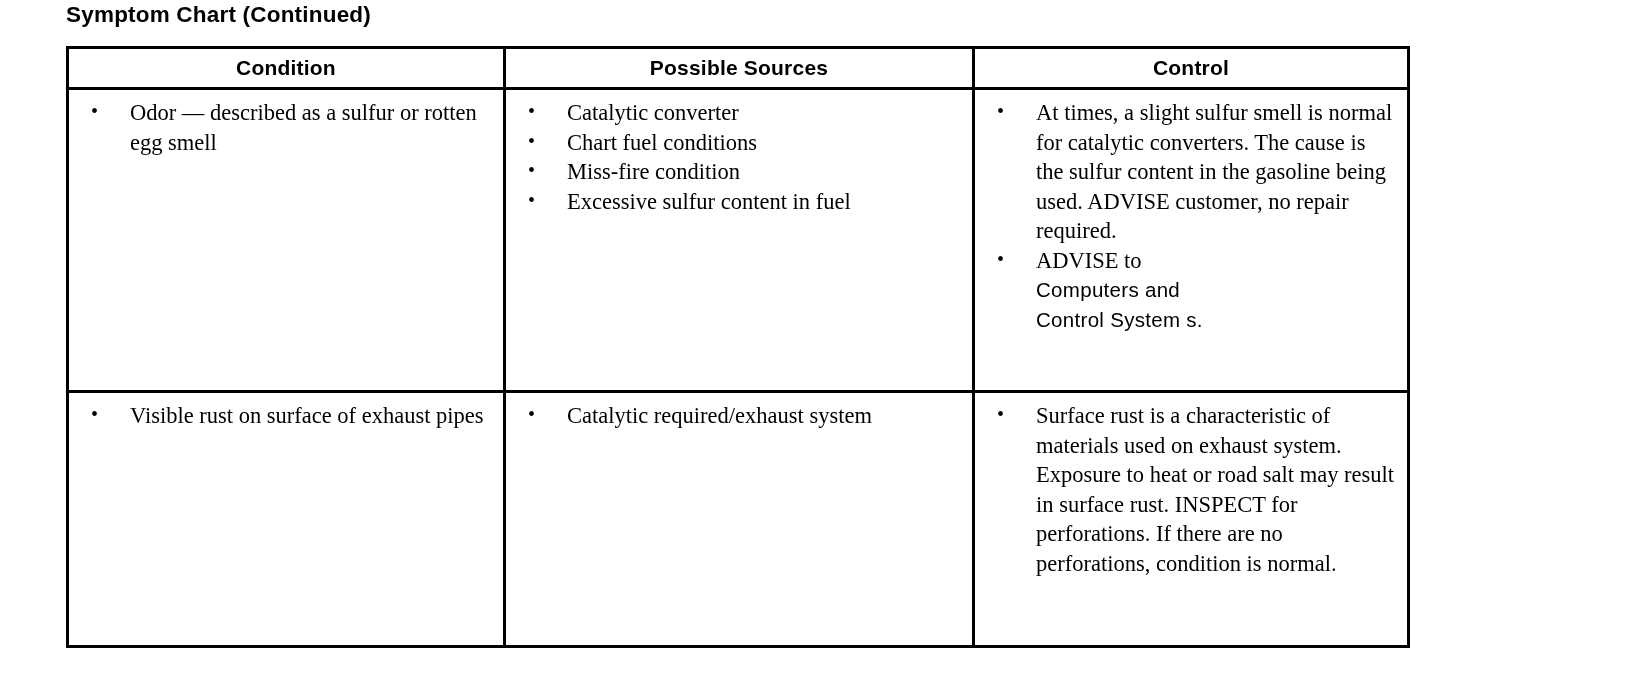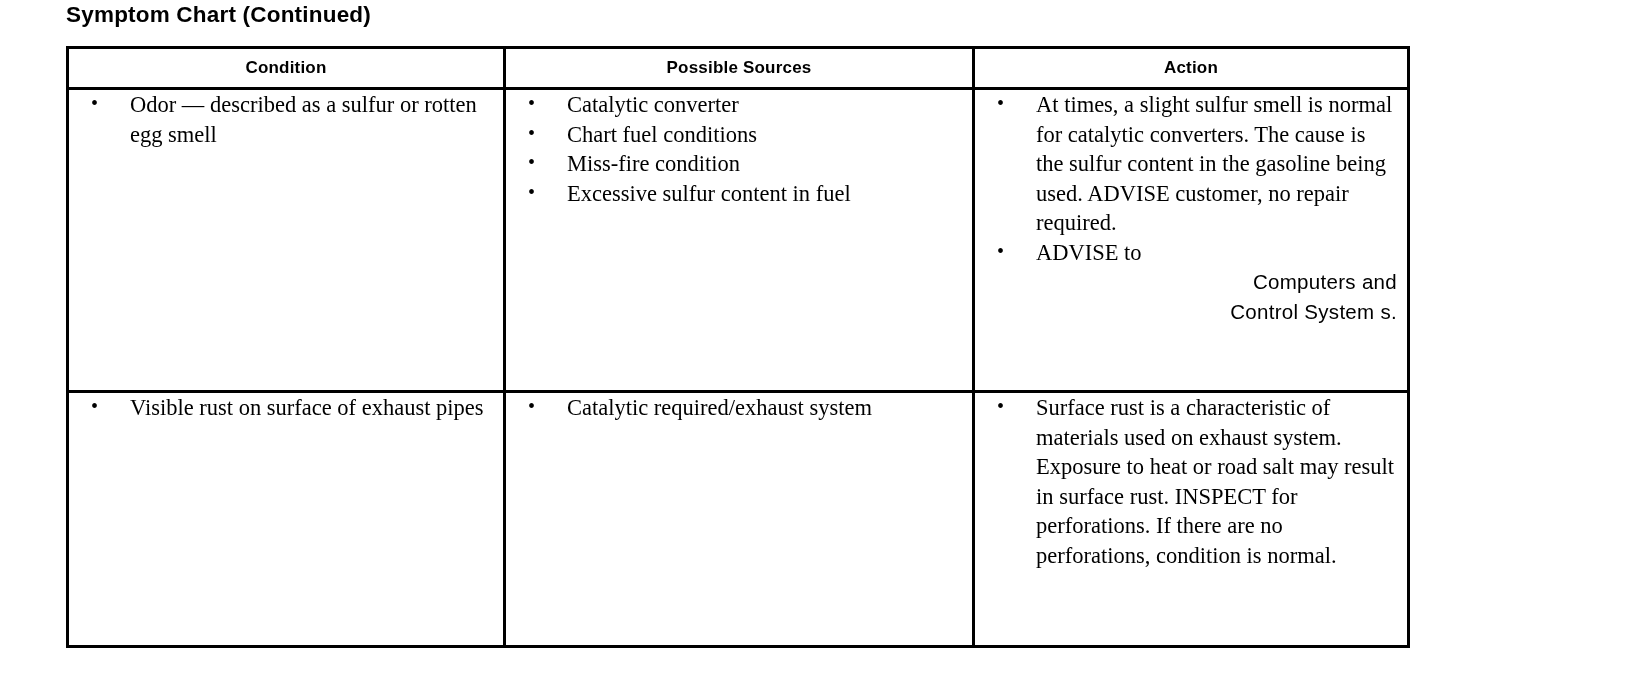--- a/index.html
+++ b/index.html
@@ -58,38 +58,38 @@
   .symptom-table th:first-child,
   .symptom-table td:first-child { border-left: none; }
   .symptom-table th:last-child,
   .symptom-table td:last-child { border-right: none; }
 
   .symptom-table thead th {
     border-bottom: 3px solid #000;
     text-align: center;
     font-family: "Liberation Sans", "DejaVu Sans", sans-serif;
     font-weight: bold;
-    font-size: 17px;
+    font-size: 21px;
     line-height: 38px;
     height: 38px;
     letter-spacing: 0.2px;
   }
 
   .symptom-table tbody tr + tr td {
     border-top: 3px solid #000;
   }
 
   .row-1 td { height: 300px; }
   .row-2 td { height: 252px; }
 
   
   ul.bullets {
     list-style: none;
     margin: 0;
-    padding: 0 10px 6px 12px;
+    padding: 8px 10px 6px 12px;
   }
 
   ul.bullets li {
     position: relative;
     padding-left: 49px;
     font-size: 22.5px;
     line-height: 29.5px;
     margin: 0 0 0 0;
   }
   ul.bullets li::before {
@@ -104,41 +104,40 @@
   
   li.gap-after { margin-bottom: 147px; }
 
   
   .xref {
     display: block;
     font-family: "Liberation Sans", "DejaVu Sans", sans-serif;
     font-size: 20.5px;
     line-height: 29.5px;
     letter-spacing: 0.3px;
-    text-align: right;
   }
 </style>
 </head>
 <body>
 
 <div class="page">
 
   <div class="doc-title">Symptom Chart (Continued)</div>
 
   <table class="symptom-table">
     <colgroup>
       <col class="c-condition">
       <col class="c-sources">
       <col class="c-action">
     </colgroup>
     <thead>
       <tr>
         <th>Condition</th>
         <th>Possible Sources</th>
-        <th>Action</th>
+        <th>Control</th>
       </tr>
     </thead>
     <tbody>
 
       <tr class="row-1">
         <td>
           <ul class="bullets">
             <li>Odor — described as a sulfur or rotten egg smell</li>
           </ul>
         </td>

